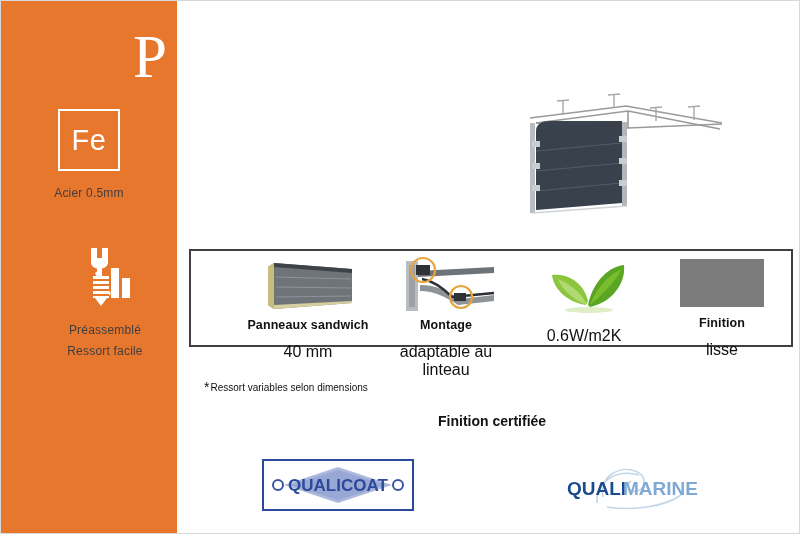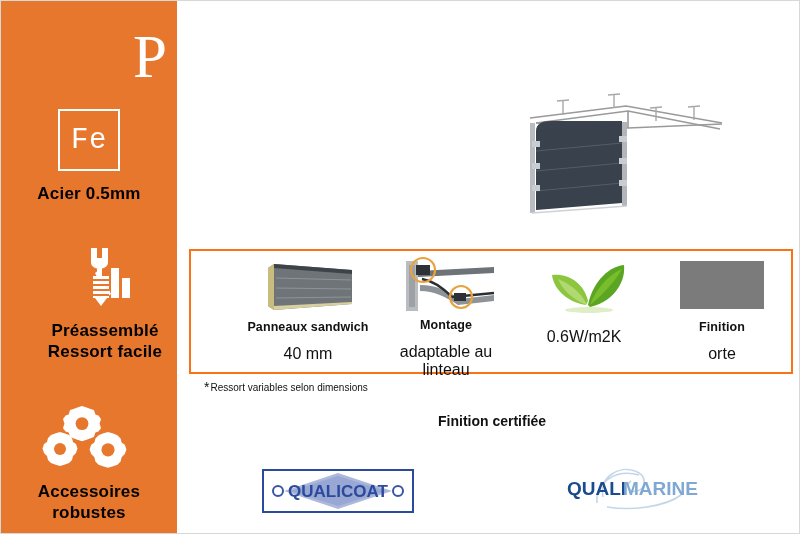--- a/index.html
+++ b/index.html
@@ -29,42 +29,42 @@
     height: 534px;
     background: #e8772e;
   }
   .side-block {
     position: absolute;
     width: 176px;
     text-align: center;
     color: #ffffff;
   }
   .side-block .side-label {
-    font-size: 17px;
+    font-size: 12px;
     letter-spacing: .2px;
     line-height: 21px;
-    color: #000000;
-    font-weight: 700;
+    color: #404040;
+    font-weight: 400;
   }
 
   
   .fe-box {
     width: 62px;
     height: 62px;
     margin: 0 auto 12px auto;
     border: 2px solid #ffffff;
     box-sizing: border-box;
     display: flex;
     align-items: center;
     justify-content: center;
   }
   .fe-box span {
     font-size: 29px;
     color: #ffffff;
-    font-family: Liberation Mono, monospace;
+    font-family: Liberation Sans, sans-serif;
     line-height: 1;
     letter-spacing: .5px;
   }
 
   .icon-wrap {
     width: 176px;
     height: 66px;
     display: flex;
     align-items: center;
     justify-content: center;
@@ -105,22 +105,22 @@
     width: 250px;
     height: 135px;
   }
 
   
   .feature-box {
     position: absolute;
     left: 188px;
     top: 248px;
     width: 604px;
-    height: 125px;
-    border: 2px solid #f97316;
+    height: 98px;
+    border: 2px solid #404040;
     box-sizing: border-box;
     display: flex;
     padding-left: 48px;
   }
   .feature {
     flex: 1 1 25%;
     display: flex;
     flex-direction: column;
     align-items: center;
     box-sizing: border-box;
@@ -168,23 +168,23 @@
     font-size: 14px;
     font-weight: 700;
     color: #111111;
     white-space: nowrap;
   }
 
   
   .qualicoat {
     position: absolute;
     left: 261px;
-    top: 468px;
+    top: 458px;
     width: 152px;
-    height: 44px;
+    height: 52px;
     border: 2px solid #2b4a9b;
     box-sizing: border-box;
     background: #ffffff;
     display: flex;
     align-items: center;
     justify-content: center;
   }
   .qualimarine {
     position: absolute;
     left: 560px;
@@ -230,55 +230,20 @@
           <path d="M18 52 L30 52 L24 60 Z" fill="#ffffff"></path>
 
           <rect x="34" y="22" width="8" height="30" fill="#ffffff"></rect>
           <rect x="45" y="32" width="8" height="20" fill="#ffffff"></rect>
         </svg>
       </div>
       <div class="side-label">Préassemblé</div>
       <div class="side-label">Ressort facile</div>
     </div>
 
-    <div class="side-block" style="top:404px;">
-      <div class="icon-wrap">
-        <svg width="110" height="66" viewBox="0 0 110 66" aria-hidden="true">
-          <g fill="#ffffff">
-
-            <g transform="translate(48,20)">
-              <path d="M0,-19 L4.6,-17.6 L7.9,-16.3 L11.9,-14.9 L13.4,-10.4 L16.4,-9.4
-                       L19,-6 L17.6,-1.4 L19,3.2 L16.4,6.6 L13.4,7.6 L11.9,12.1
-                       L7.9,13.5 L4.6,14.8 L0,16.2 L-4.6,14.8 L-7.9,13.5 L-11.9,12.1
-                       L-13.4,7.6 L-16.4,6.6 L-19,3.2 L-17.6,-1.4 L-19,-6 L-16.4,-9.4
-                       L-13.4,-10.4 L-11.9,-14.9 L-7.9,-16.3 L-4.6,-17.6 Z"></path>
-              <circle cx="0" cy="-1.4" r="6.4" fill="#e8772e"></circle>
-            </g>
-
-            <g transform="translate(26,45)">
-              <path d="M0,-18 L5,-16.5 L9,-15 L12,-12 L13,-8 L16,-6 L17.5,-1.5
-                       L16,3 L13,6 L12,10 L9,13 L5,14.5 L0,16 L-5,14.5 L-9,13
-                       L-12,10 L-13,6 L-16,3 L-17.5,-1.5 L-16,-6 L-13,-8 L-12,-12
-                       L-9,-15 L-5,-16.5 Z"></path>
-              <circle cx="0" cy="-1" r="6" fill="#e8772e"></circle>
-            </g>
-
-            <g transform="translate(74,46)">
-              <path d="M0,-19 L5.2,-17.4 L9.4,-15.8 L12.6,-12.6 L13.6,-8.4 L16.8,-6.3
-                       L18.4,-1.6 L16.8,3.1 L13.6,6.3 L12.6,10.5 L9.4,13.7 L5.2,15.3
-                       L0,16.8 L-5.2,15.3 L-9.4,13.7 L-12.6,10.5 L-13.6,6.3 L-16.8,3.1
-                       L-18.4,-1.6 L-16.8,-6.3 L-13.6,-8.4 L-12.6,-12.6 L-9.4,-15.8
-                       L-5.2,-17.4 Z"></path>
-              <circle cx="0" cy="-1.2" r="6.6" fill="#e8772e"></circle>
-            </g>
-          </g>
-        </svg>
-      </div>
-      <div class="side-label">Accessoires robustes</div>
-    </div>
   </div>
 
   <div class="title-row">
     <span class="title-cap">P</span>
   </div>
 
   <div class="hero">
     <svg width="250" height="135" viewBox="0 0 250 135" aria-hidden="true">
 
       <g stroke="#9a9a9a" stroke-width="1.6" fill="none">
@@ -380,21 +345,21 @@
       <div class="feature-value">0.6W/m2K</div>
     </div>
 
     <div class="feature">
       <div class="feature-art">
         <svg width="92" height="58" viewBox="0 0 92 58" aria-hidden="true">
           <rect x="4" y="4" width="84" height="48" fill="#7b7b7b"></rect>
         </svg>
       </div>
       <div class="feature-title">Finition</div>
-      <div class="feature-value">orte</div>
+      <div class="feature-value">lisse</div>
     </div>
   </div>
 
   <div class="footnote">
     <span class="star">*</span><span>Ressort variables selon dimensions</span>
   </div>
 
   <div class="cert-text">Finition certifiée</div>
 
   <div class="qualicoat">

